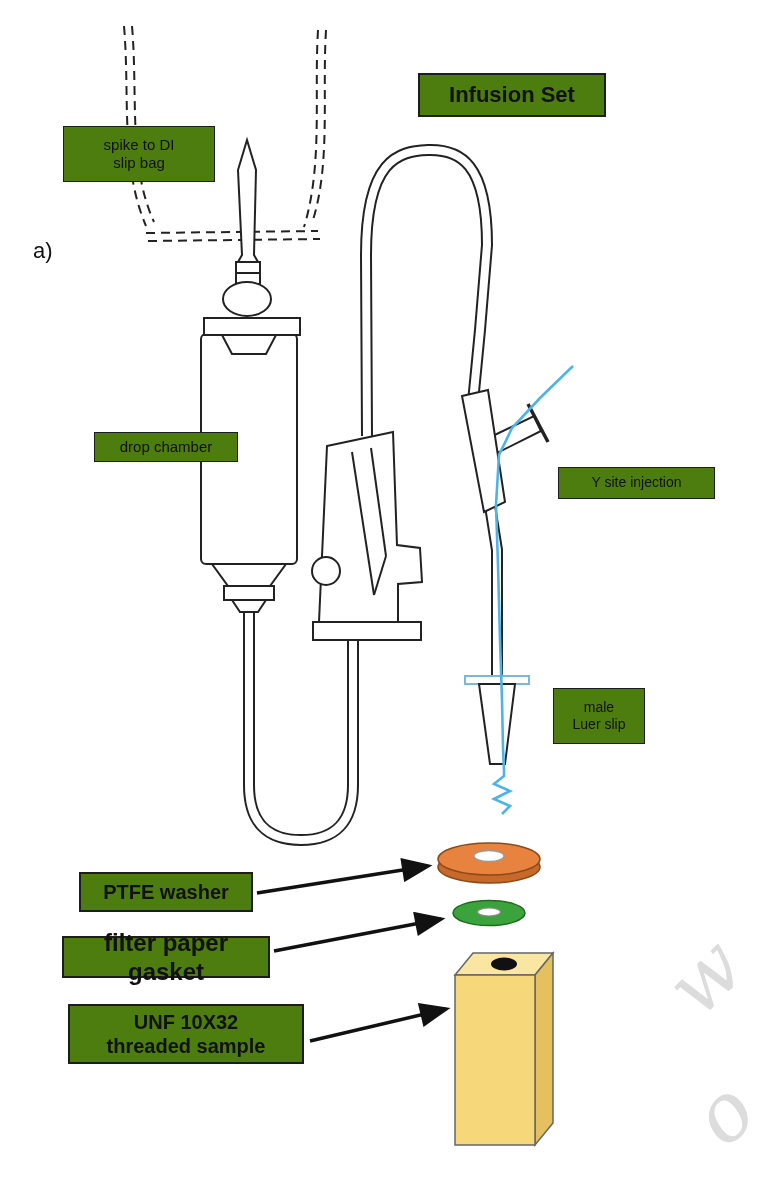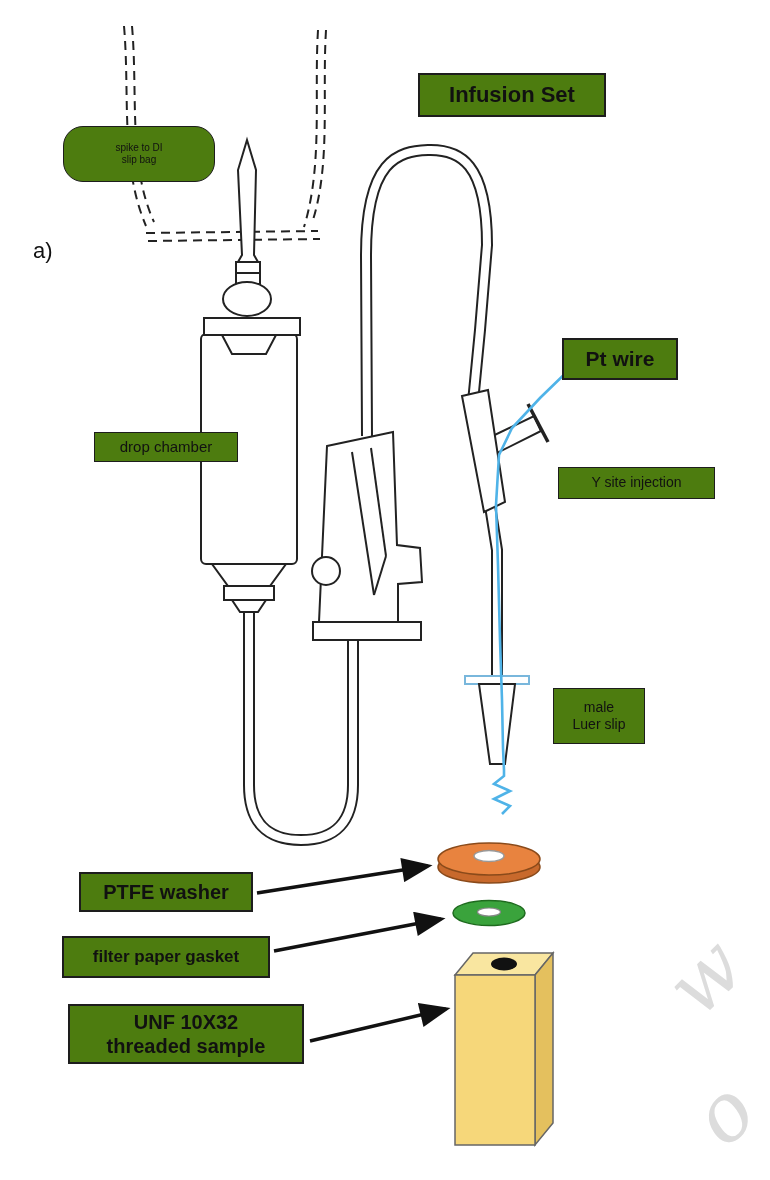--- a/index.html
+++ b/index.html
@@ -116,41 +116,40 @@
     </g>
 
     <g font-family="DejaVu Serif, serif" font-style="italic" fill="#dcdcdc">
       <text transform="translate(700,1020) rotate(-45)" font-size="80">w</text>
       <text transform="translate(726,1150) rotate(-45)" font-size="80">o</text>
     </g>
   </svg>
 
   <div class="panel-letter" style="left:33px;top:238px;">a)</div>
 
-  <div class="lbl" style="left:63px;top:126px;width:152px;height:56px;font-size:10px;border-radius:20px;">
+  <div class="lbl" style="left:63px;top:126px;width:152px;height:56px;font-size:15px;">
     <span>spike to DI</span>
     <span>slip bag</span>
   </div>
 
   <div class="lbl bold" style="left:418px;top:73px;width:188px;height:44px;font-size:22px;">Infusion Set</div>
 
   <div class="lbl" style="left:94px;top:432px;width:144px;height:30px;font-size:15px;">drop chamber</div>
 
 
-  <div class="lbl bold" style="left:562px;top:338px;width:116px;height:42px;font-size:21px;">Pt wire</div>
 
   <div class="lbl" style="left:558px;top:467px;width:157px;height:32px;font-size:14px;text-align:right;">Y site injection</div>
 
   <div class="lbl" style="left:553px;top:688px;width:92px;height:56px;font-size:14px;">
     <span>male</span>
     <span>Luer slip</span>
   </div>
 
   <div class="lbl bold" style="left:79px;top:872px;width:174px;height:40px;font-size:20px;">PTFE washer</div>
 
-  <div class="lbl bold" style="left:62px;top:936px;width:208px;height:42px;font-size:17px;">filter paper gasket</div>
+  <div class="lbl bold" style="left:62px;top:936px;width:208px;height:42px;font-size:24px;">filter paper gasket</div>
 
   <div class="lbl bold" style="left:68px;top:1004px;width:236px;height:60px;font-size:20px;">
     <span>UNF 10X32</span>
     <span>threaded sample</span>
   </div>
 
 </div>
 
 </body></html>

